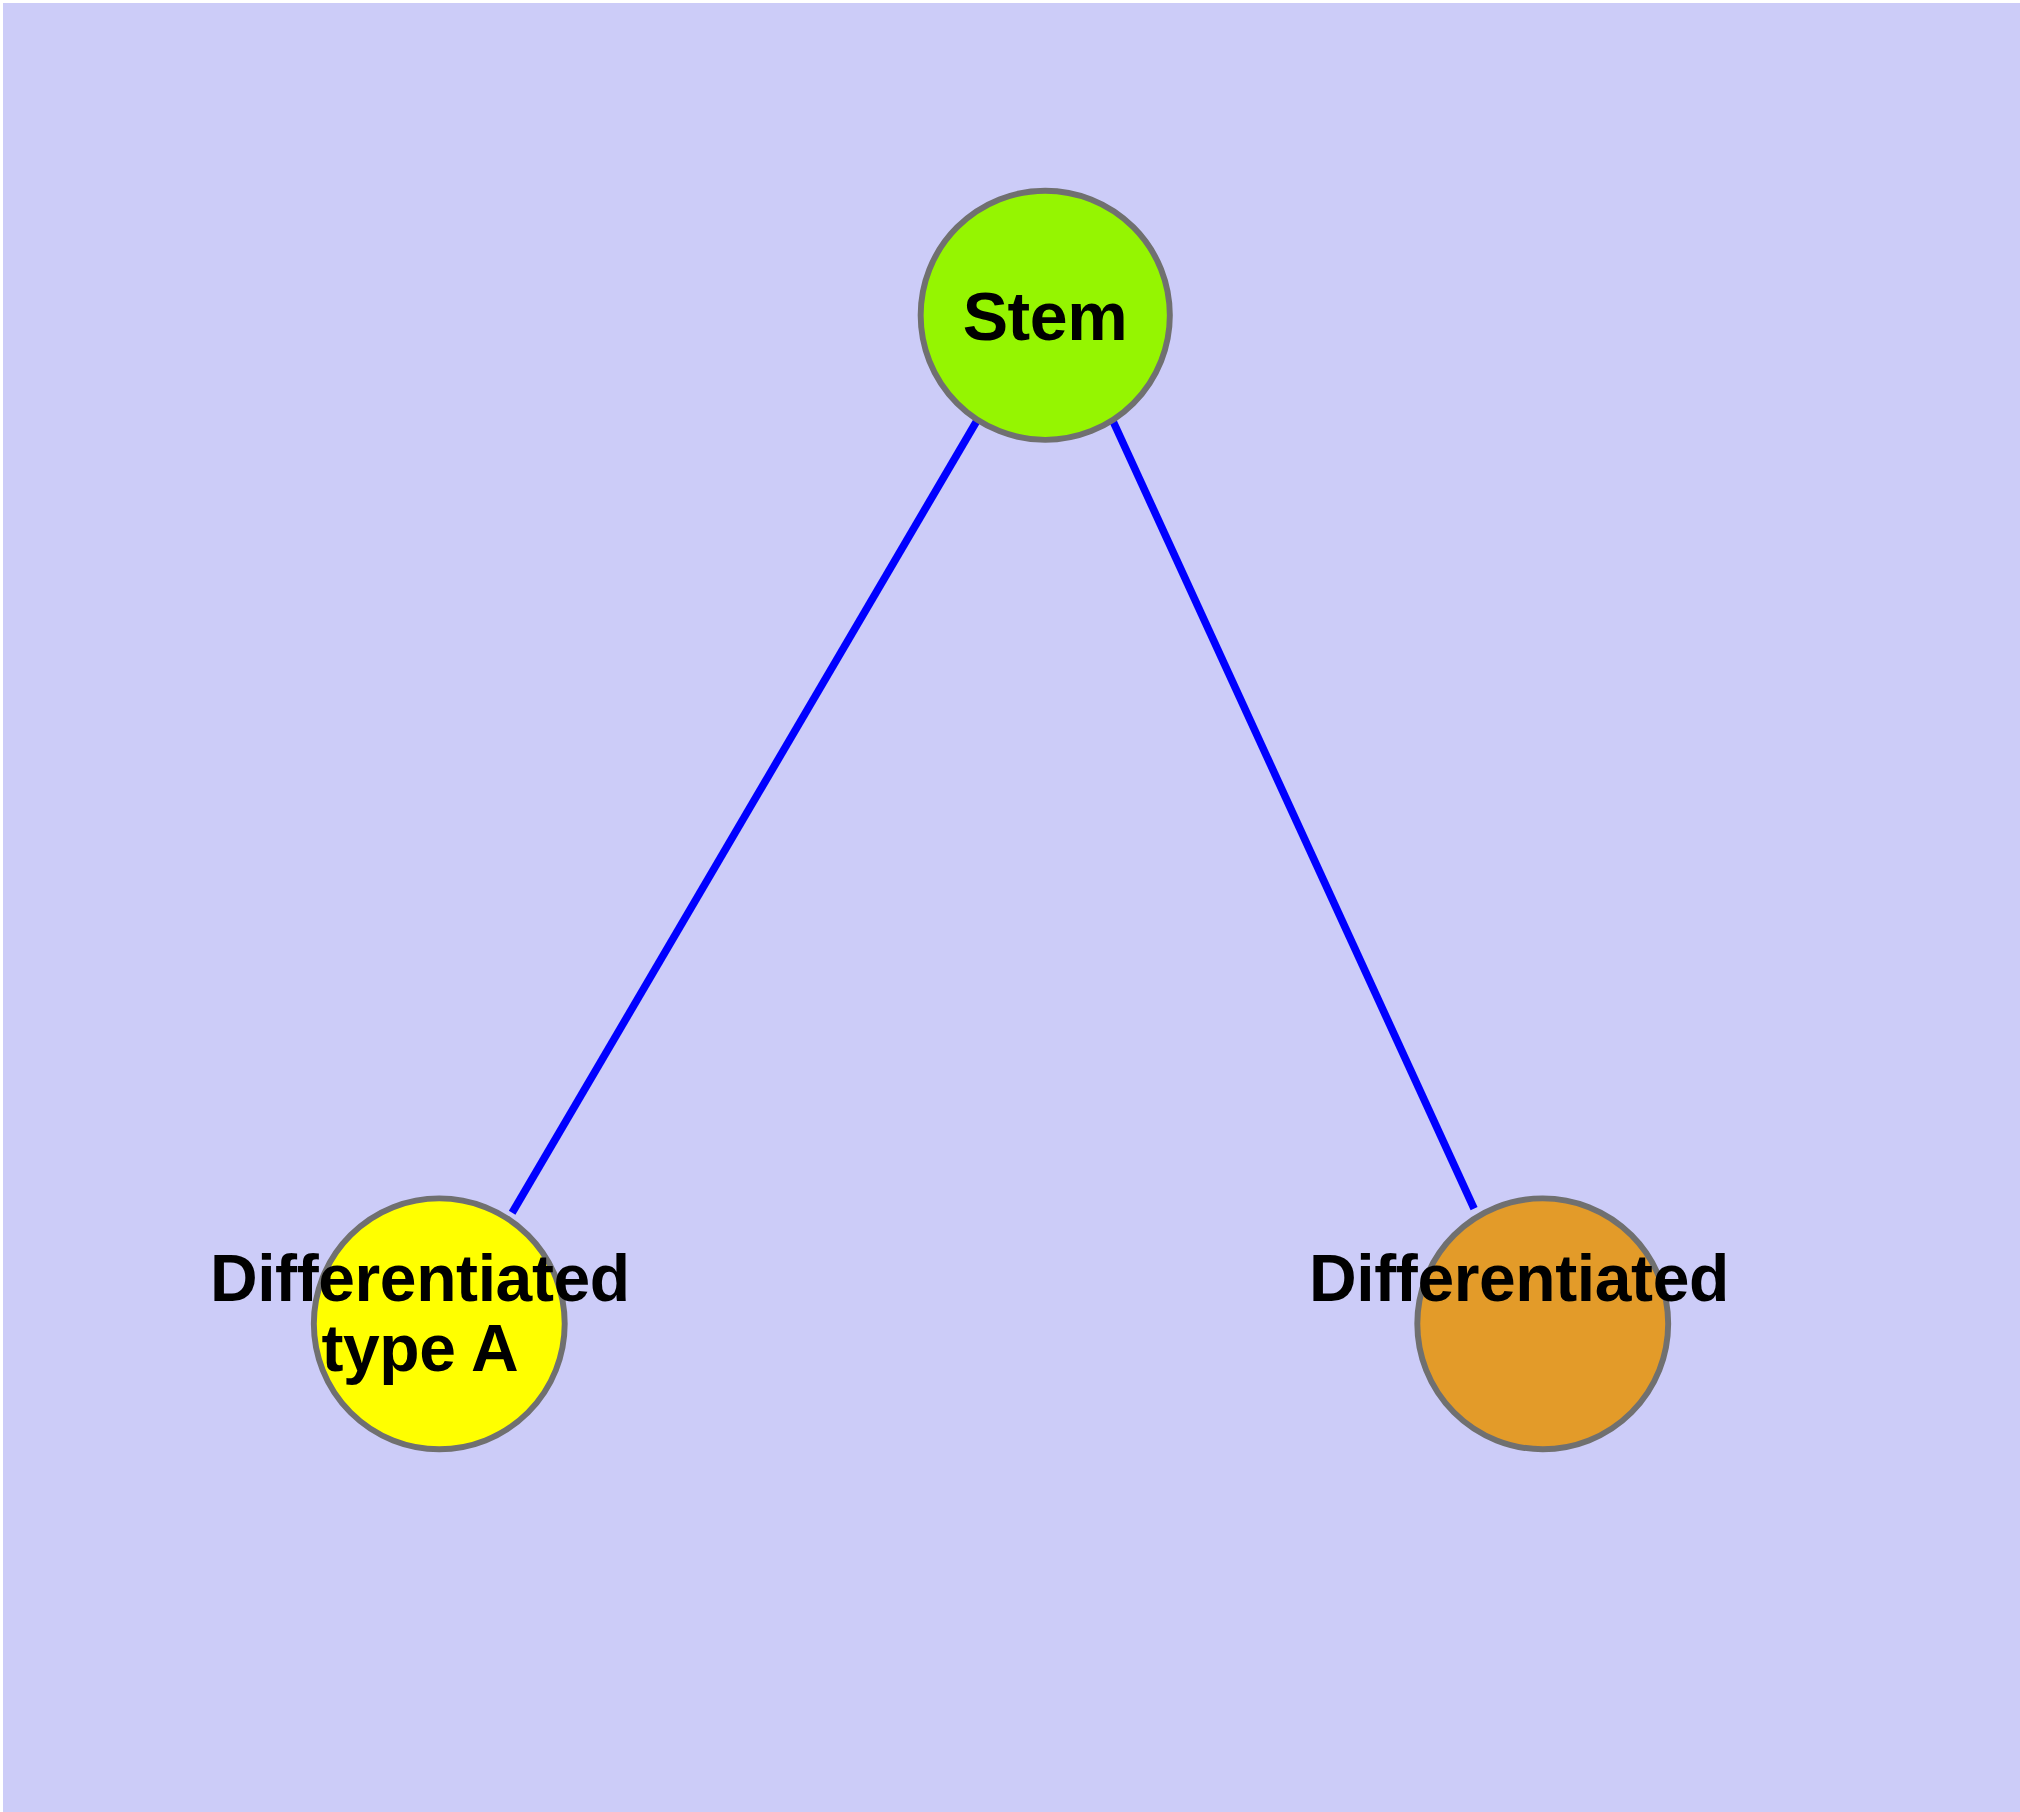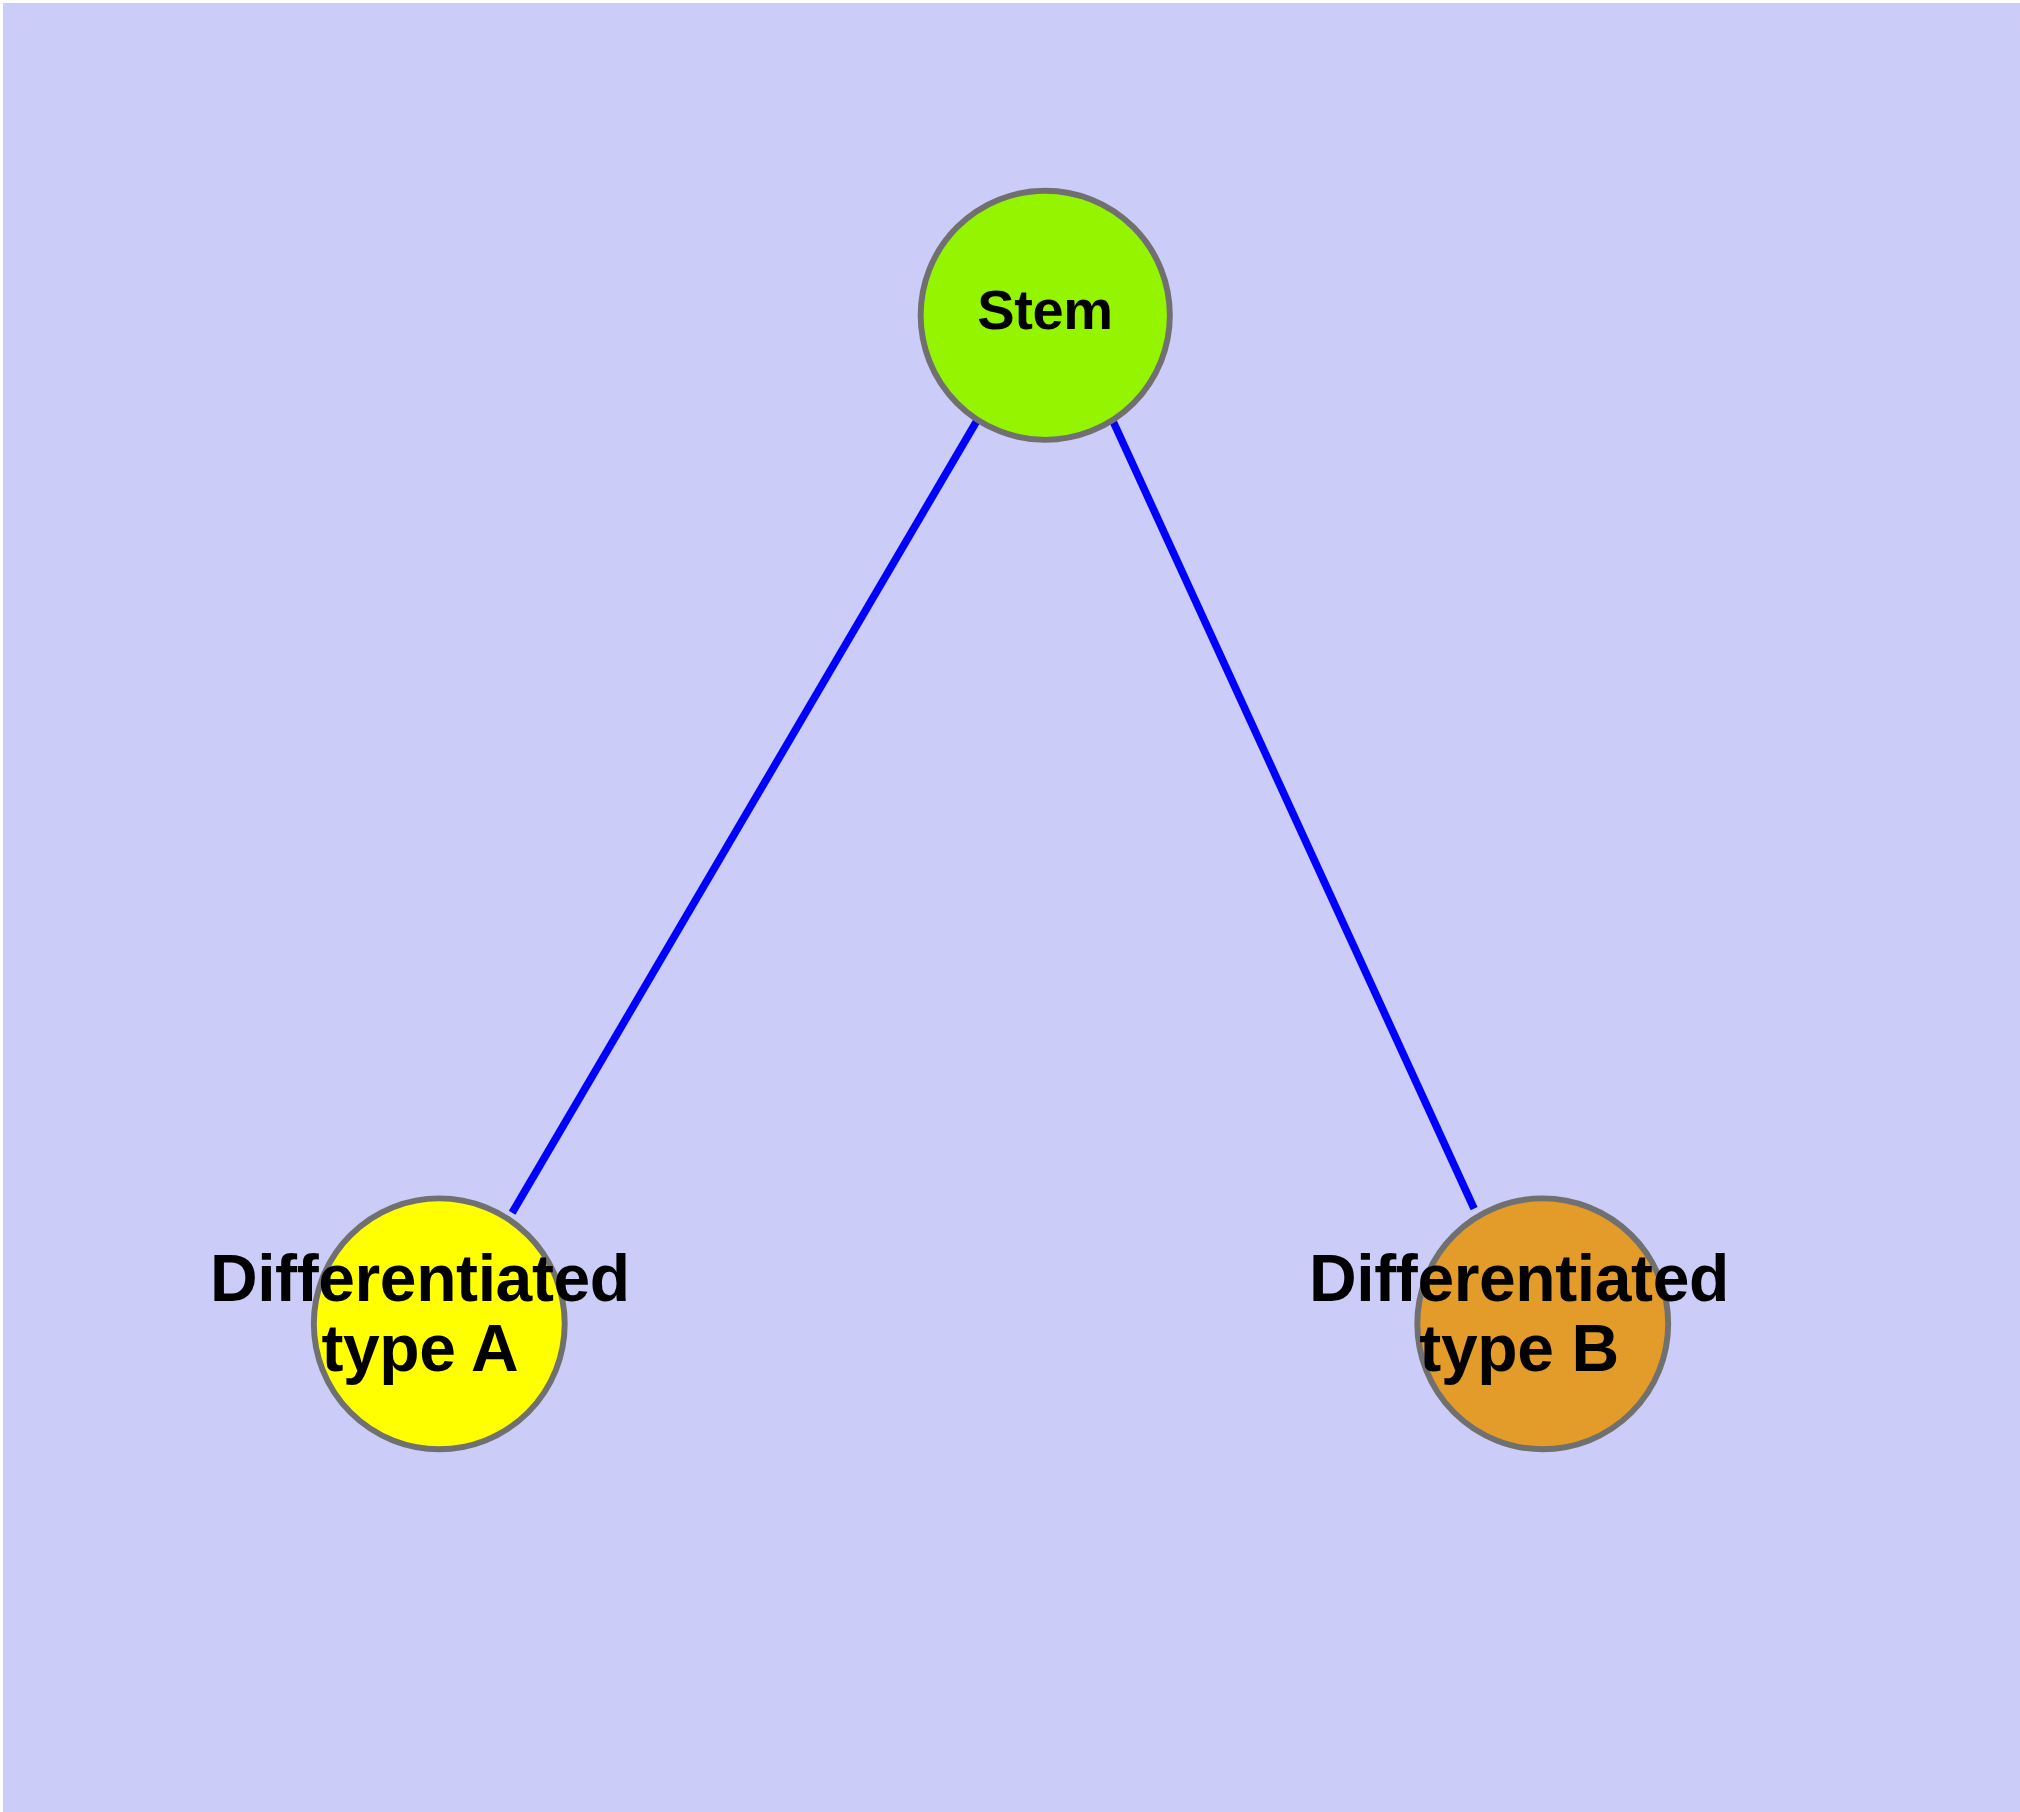--- a/index.html
+++ b/index.html
@@ -34,21 +34,21 @@
     position: absolute;
     text-align: center;
     font-weight: bold;
     color: #000000;
     line-height: 1.06;
     white-space: pre;
     pointer-events: none;
     -webkit-font-smoothing: antialiased;
   }
   .label-root {
-    font-size: 56px;
+    font-size: 68px;
     letter-spacing: -0.4px;
   }
   .label-leaf {
     font-size: 66px;
     letter-spacing: -0.4px;
   }
 </style>
 </head>
 <body>
 
@@ -67,16 +67,16 @@
       <circle cx="518" cy="1562" r="148" fill="#ffff00" stroke="#707070" stroke-width="7"></circle>
       <circle cx="1820" cy="1562" r="148" fill="#e39b29" stroke="#707070" stroke-width="7"></circle>
       <circle cx="1233" cy="372" r="147" fill="#95f501" stroke="#707070" stroke-width="7"></circle>
     </g>
   </svg>
 
   <div class="node-label label-root" style="left:621px; top:280px; width:848px;">Stem</div>
 
   <div class="node-label label-leaf" style="left:-4.2px; top:1244px; width:848px;"><span>Differentiated</span><br><span>type A</span></div>
 
-  <div class="node-label label-leaf" style="left:1095px; top:1244px; width:848px;"><span>Differentiated</span><br><span>type B</span></div>
+  <div class="node-label label-leaf" style="left:1095px; top:1244px; width:848px;"><span>Differentiated</span><br></div>
 
 </div>
 
 
 </body></html>

